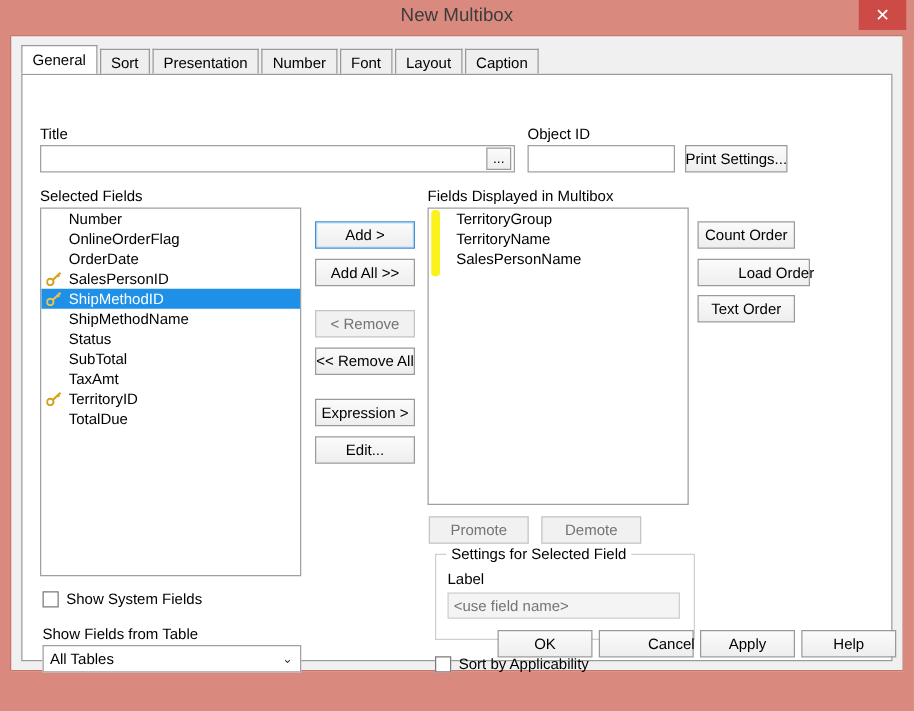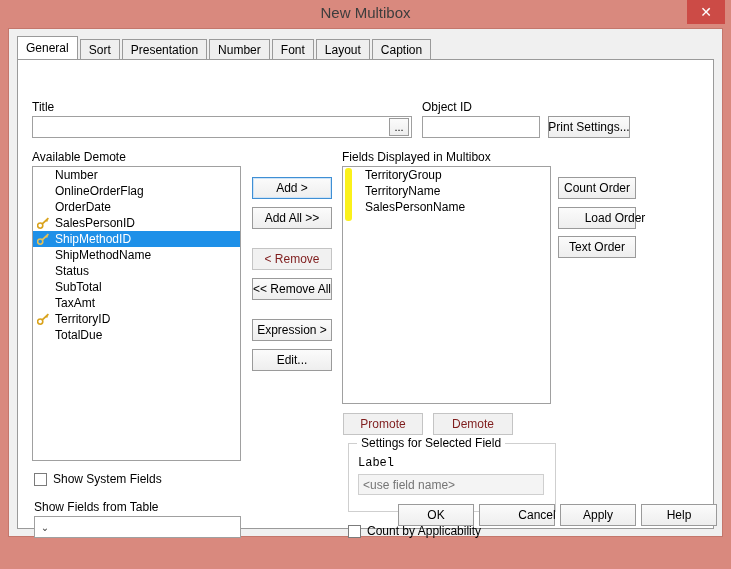--- a/index.html
+++ b/index.html
@@ -136,21 +136,21 @@
     display: flex;
     align-items: center;
     justify-content: center;
     padding: 0;
   }
   .btn.default {
     border: 1px solid #3f8fd4;
     box-shadow: inset 0 0 0 1px #cde3f7;
   }
   .btn.disabled {
-    color: #7f1d1d;
+    color: #737373;
     background: #f1f1f1;
     border-color: #c4c4c4;
     cursor: default;
   }
 
   
   .listbox {
     position: absolute;
     background: #fff;
     border: 1px solid #a0a0a0;
@@ -273,21 +273,21 @@
 
       <div class="lbl" style="left:14px; top:40px;">Title</div>
       <input class="textbox" style="left: 14px; top: 56px; width: 380px; height: 22px; padding-right: 22px;" value="">
       <div class="btn" style="left:371px; top:58px; width:20px; height:18px; font-size:11px;">...</div>
 
       <div class="lbl" style="left:404px; top:40px;">Object ID</div>
       <input class="textbox" style="left: 404px; top: 56px; width: 118px; height: 22px;" value="">
 
       <div class="btn" style="left:530px; top:56px; width:82px; height:22px;">Print Settings...</div>
 
-      <div class="lbl" style="left:14px; top:90px;">Available Demote</div>
+      <div class="lbl" style="left:14px; top:90px;">Selected Fields</div>
       <div class="listbox" style="left:14px; top:106px; width:209px; height:295px;">
         <div class="listitem">
           <span>Number</span>
         </div>
         <div class="listitem">
           <span>OnlineOrderFlag</span>
         </div>
         <div class="listitem">
           <span>OrderDate</span>
         </div>
@@ -354,44 +354,45 @@
           <span>TerritoryName</span>
         </div>
         <div class="listitem">
           <span>SalesPersonName</span>
         </div>
       </div>
 
       <div class="highlighter" style="left:327px; top:108px; width:7px; height:53px; border-radius:3px;"></div>
 
       <div class="btn" style="left:540px; top:117px; width:78px; height:22px;">Count Order</div>
-      <div class="btn" style="left:540px; top:147px; width:78px; height:22px;padding-left:36px;">Load Order</div>
+      <div class="btn" style="left:540px; top:147px; width:90px; height:22px;padding-left:36px;">Load Order</div>
       <div class="btn" style="left:540px; top:176px; width:78px; height:22px;">Text Order</div>
 
       <div class="btn disabled" style="left:325px; top:353px; width:80px; height:22px;">Promote</div>
       <div class="btn disabled" style="left:415px; top:353px; width:80px; height:22px;">Demote</div>
 
       <div class="groupbox" style="left:330px; top:383px; width:208px; height:69px;">
         <div class="group-title">Settings for Selected Field</div>
-        <div class="lbl" style="left:9px; top:12px;font-family:Liberation Mono, monospace;">Label</div>
+        <div class="lbl" style="left:9px; top:12px;">Label</div>
         <input class="textbox readonlygray" style="left: 9px; top: 30px; width: 186px; height: 21px;" placeholder="&lt;use field name&gt;">
       </div>
 
       <div class="cbrow" style="left:330px; top:464px;">
         <span class="cbbox"></span>
-        <span>Count by Applicability</span>
+        <span>Sort by Applicability</span>
       </div>
 
       <div class="cbrow" style="left:16px; top:412px;">
         <span class="cbbox"></span>
         <span>Show System Fields</span>
       </div>
 
       <div class="lbl" style="left:16px; top:440px;">Show Fields from Table</div>
       <div class="combo" style="left:16px; top:456px; width:207px; height:22px;">
+        <span class="combo-value">All Tables</span>
         <span class="combo-arrow">⌄</span>
       </div>
 
     </div>
 
     <div class="bottombar">
       <div class="btn" style="left:389px; top:12px; width:76px; height:22px;">OK</div>
       <div class="btn" style="left:470px; top:12px; width:76px; height:22px;padding-left:40px;">Cancel</div>
       <div class="btn" style="left:551px; top:12px; width:76px; height:22px;">Apply</div>
       <div class="btn" style="left:632px; top:12px; width:76px; height:22px;">Help</div>

